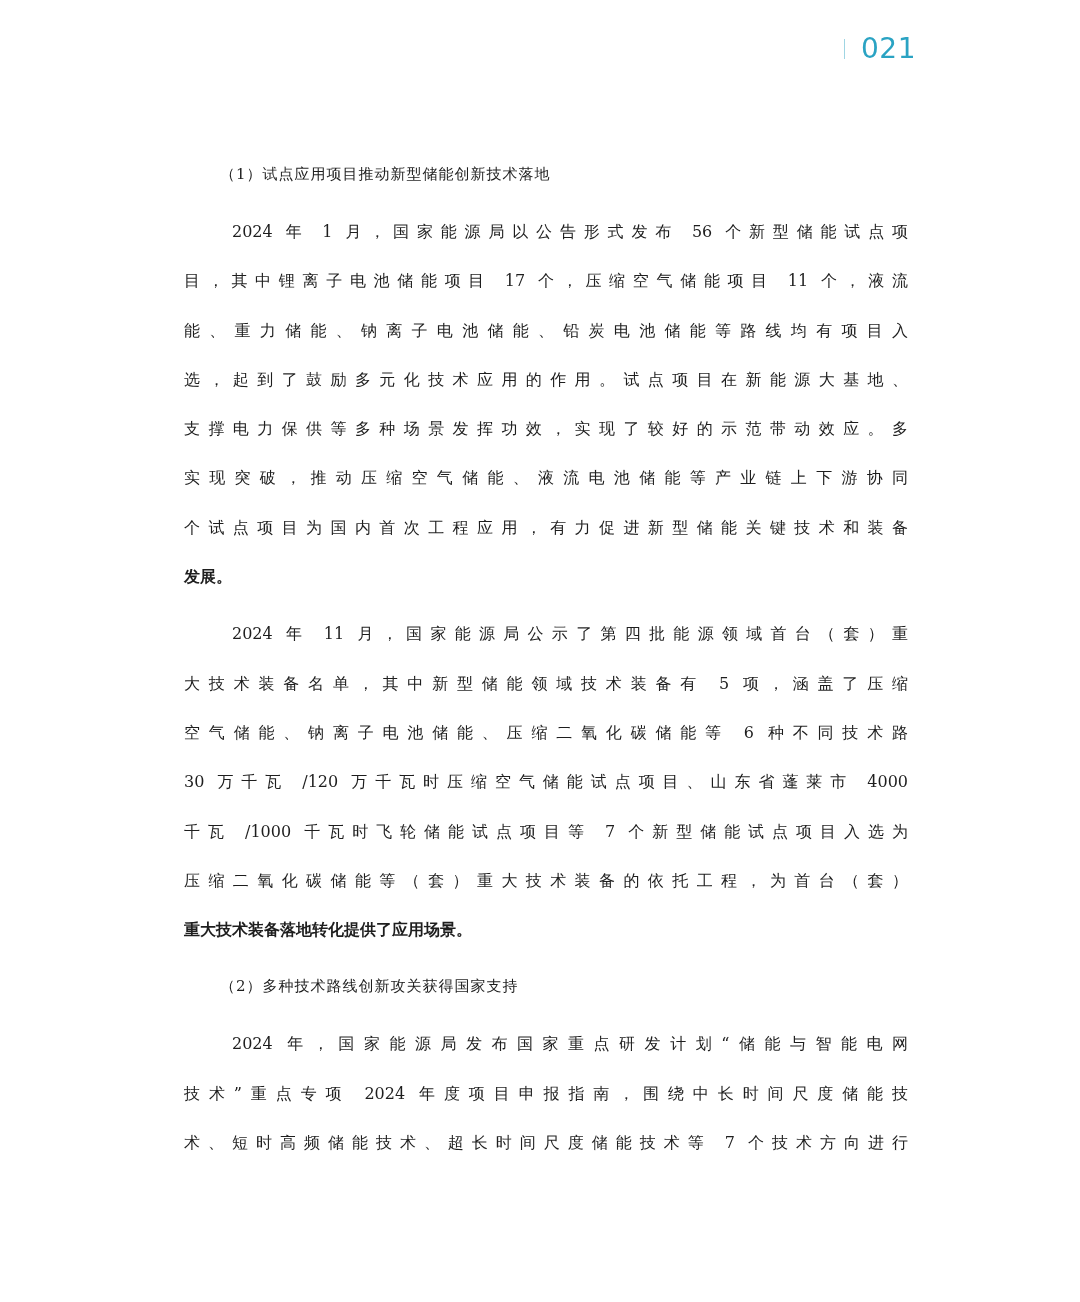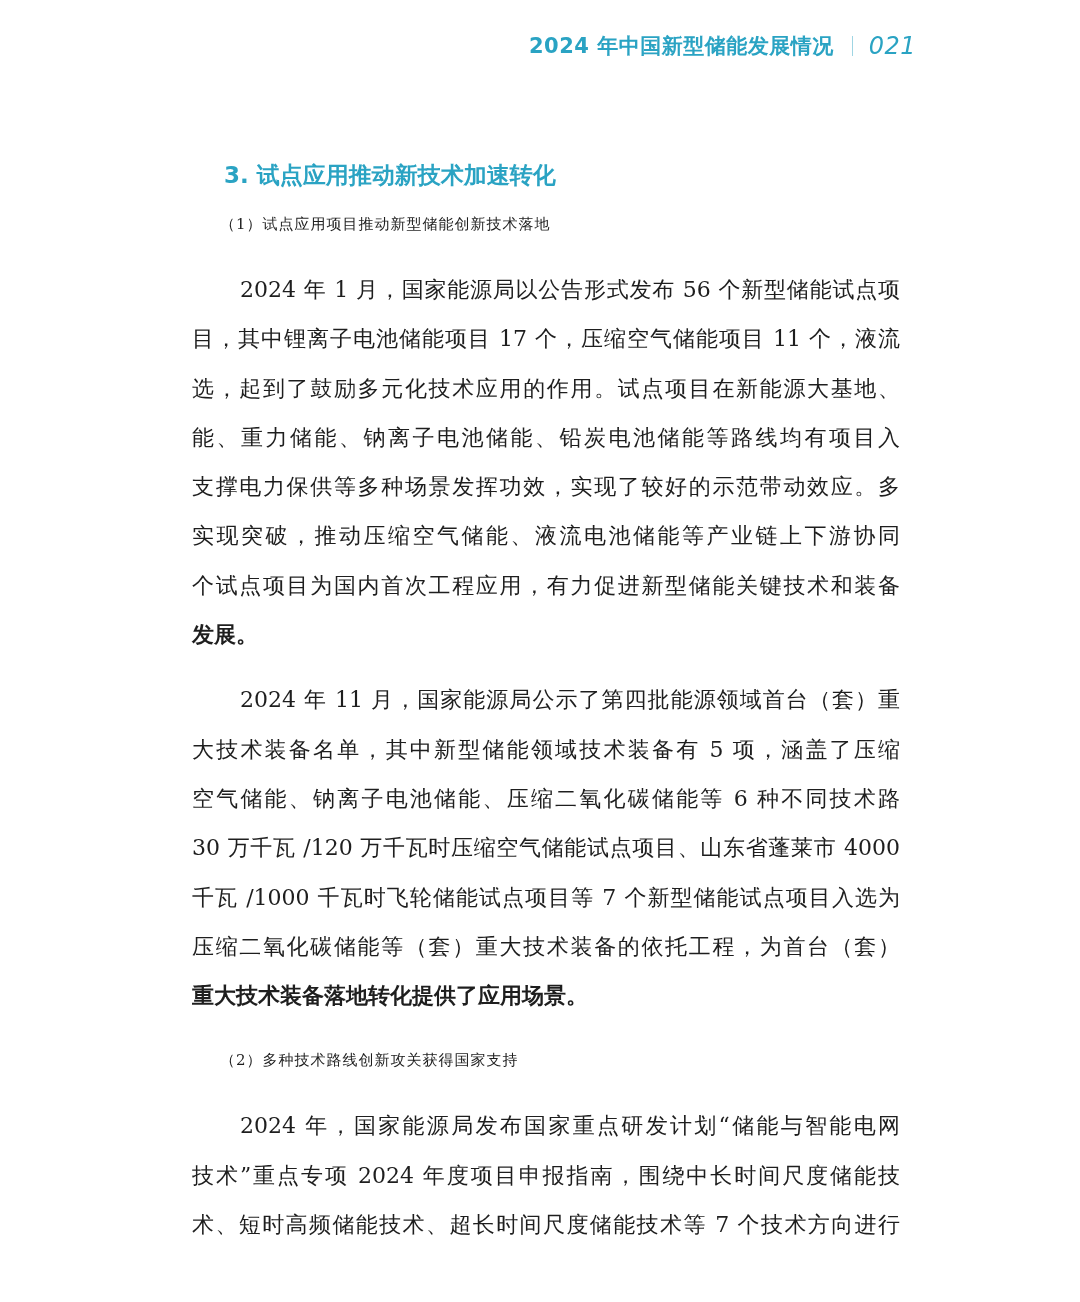--- a/index.html
+++ b/index.html
@@ -31,22 +31,21 @@
     }
     .running-header .sep {
       display: inline-block;
       width: 1px;
       height: 20px;
       background: #9fd5e3;
       margin: 0 16px 0 18px;
     }
     .running-header .page-num {
       font-weight: normal;
-      font-size: 24px;
-      font-style: italic;
+      font-size: 28px;
     }
     .content {
       position: absolute;
       left: 176px;
       top: 150px;
       width: 740px;
     }
     .section-title {
       font-family: "DejaVu Sans", "Liberation Sans", sans-serif;
       color: #2aa3c3;
@@ -61,23 +60,23 @@
       font-size: 15px;
       height: 49px;
       line-height: 49px;
       padding-left: 44px;
       margin: 0;
       font-weight: normal;
       letter-spacing: 1px;
       white-space: nowrap;
     }
     .para {
-      font-size: 22px;
+      font-size: 16px;
       line-height: 49.3px;
-      margin: 16px;
+      margin: 8px;
       text-indent: 48px;
       text-align: justify;
       text-justify: inter-character;
     }
     .para .line {
       display: block;
       white-space: nowrap;
       text-align: justify;
       text-align-last: justify;
       text-indent: 0;
@@ -88,35 +87,33 @@
     }
     .para .line.last {
       text-align-last: left;
       font-weight: bold;
     }
   </style>
 </head>
 <body>
 
 <div class="running-header">
-  <span>2024 年中国新型储能发展情况</span>
   <span class="sep"></span>
   <span class="page-num">021</span>
 </div>
 
 <div class="content">
-  <h2 class="section-title">3. 试点应用推动新技术加速转化</h2>
 
   <h3 class="subsection-title">（1）试点应用项目推动新型储能创新技术落地</h3>
 
   <div class="para">
     <span class="line first">2024 年 1 月，国家能源局以公告形式发布 56 个新型储能试点项</span>
     <span class="line">目，其中锂离子电池储能项目 17 个，压缩空气储能项目 11 个，液流</span>
+    <span class="line">能、重力储能、钠离子电池储能、铅炭电池储能等路线均有项目入</span>
     <span class="line">选，起到了鼓励多元化技术应用的作用。试点项目在新能源大基地、</span>
-    <span class="line">能、重力储能、钠离子电池储能、铅炭电池储能等路线均有项目入</span>
     <span class="line">支撑电力保供等多种场景发挥功效，实现了较好的示范带动效应。多</span>
     <span class="line">实现突破，推动压缩空气储能、液流电池储能等产业链上下游协同</span>
     <span class="line">个试点项目为国内首次工程应用，有力促进新型储能关键技术和装备</span>
     <span class="line last">发展。</span>
   </div>
 
   <div class="para">
     <span class="line first">2024 年 11 月，国家能源局公示了第四批能源领域首台（套）重</span>
     <span class="line">大技术装备名单，其中新型储能领域技术装备有 5 项，涵盖了压缩</span>
     <span class="line">空气储能、钠离子电池储能、压缩二氧化碳储能等 6 种不同技术路</span>

